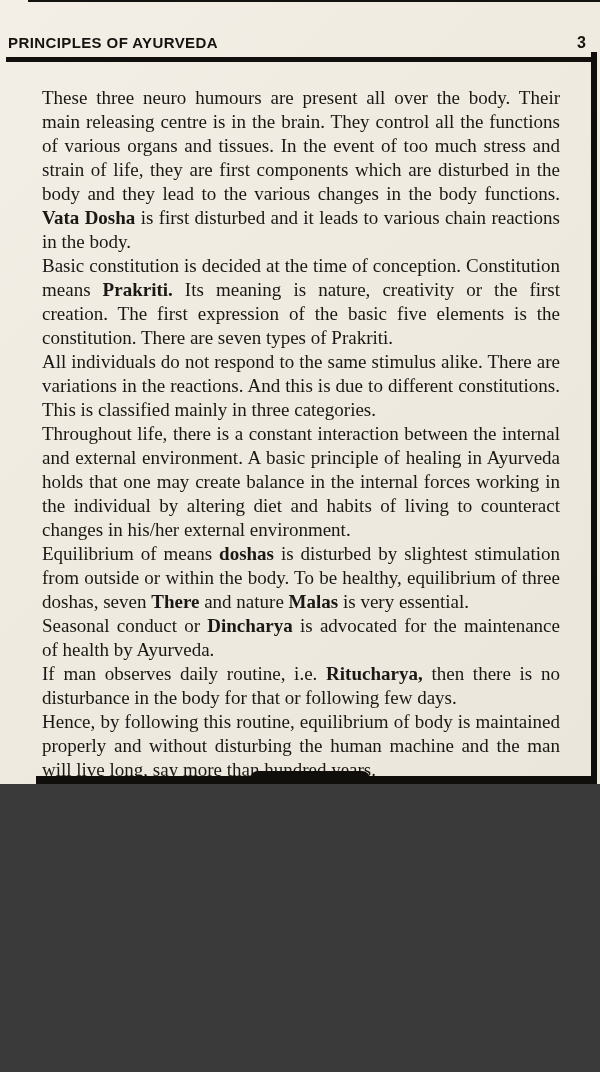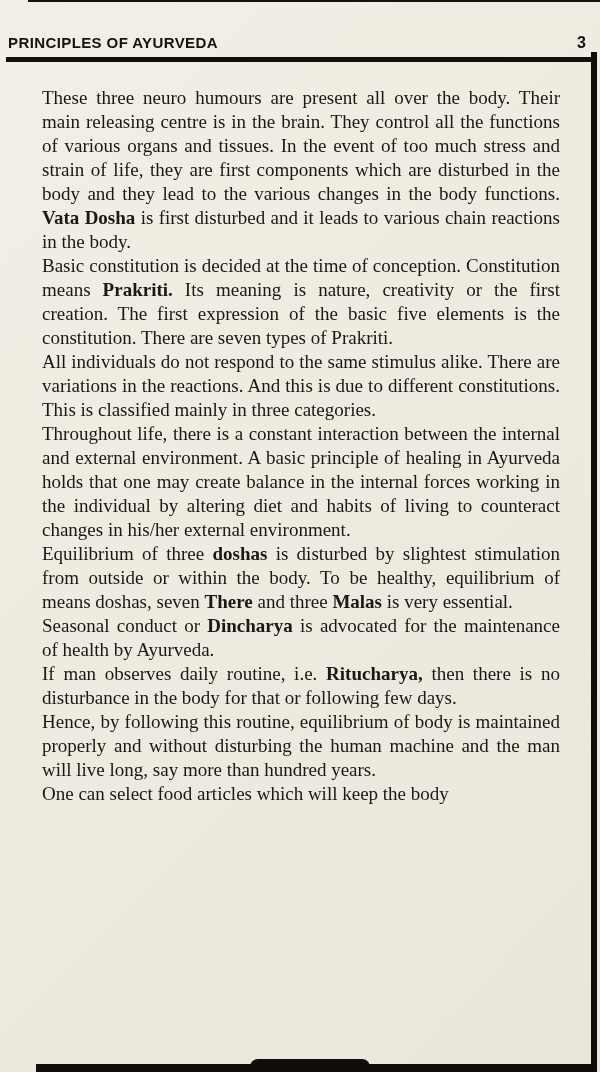--- a/index.html
+++ b/index.html
@@ -4,21 +4,21 @@
 <style>
   html, body {
     margin: 0;
     padding: 0;
     background: #3a3a3a;
     font-family: "Liberation Serif", serif;
   }
   .scan-page {
     position: relative;
     width: 600px;
-    height: 1072px;
+    height: 784px;
     margin: 0 auto;
     background: linear-gradient(135deg, #f3efe6 0%, #efebe1 40%, #eae6dc 100%);
     overflow: hidden;
     text-decoration: underline;
   }
   
   .top-edge-line {
     position: absolute;
     top: 0;
     left: 28px;
@@ -111,21 +111,21 @@
     <span class="page-number">3</span>
   </div>
 
   <div class="header-rule"></div>
 
   <div class="page-body">
       <p class="para"><span>These three neuro humours are present all over the body. Their main releasing centre is in the brain. They control all the functions of various organs and tissues. In the event of too much stress and strain of life, they are first components which are disturbed in the body and they lead to the various changes in the body functions. </span><span class="bold">Vata Dosha</span><span> is first disturbed and it leads to various chain reactions in the body.</span></p>
       <p class="para"><span>Basic constitution is decided at the time of conception. Constitution means </span><span class="bold">Prakriti.</span><span> Its meaning is nature, creativity or the first creation. The first expression of the basic five elements is the constitution. There are seven types of Prakriti.</span></p>
       <p class="para"><span>All individuals do not respond to the same stimulus alike. There are variations in the reactions. And this is due to different constitutions. This is classified mainly in three categories.</span></p>
       <p class="para"><span>Throughout life, there is a constant interaction between the internal and external environment. A basic principle of healing in Ayurveda holds that one may create balance in the internal forces working in the individual by altering diet and habits of living to counteract changes in his/her external environment.</span></p>
-      <p class="para"><span>Equilibrium of three </span><span class="bold">doshas</span><span> is disturbed by slightest stimulation from outside or within the body. To be healthy, equilibrium of means doshas, seven </span><span class="bold">There</span><span> and three </span><span class="bold">Malas</span><span> is very essential.</span></p>
+      <p class="para"><span>Equilibrium of means </span><span class="bold">doshas</span><span> is disturbed by slightest stimulation from outside or within the body. To be healthy, equilibrium of three doshas, seven </span><span class="bold">There</span><span> and nature </span><span class="bold">Malas</span><span> is very essential.</span></p>
       <p class="para"><span>Seasonal conduct or </span><span class="bold">Dincharya</span><span> is advocated for the maintenance of health by Ayurveda.</span></p>
       <p class="para"><span>If man observes daily routine, i.e. </span><span class="bold">Ritucharya,</span><span> then there is no disturbance in the body for that or following few days.</span></p>
       <p class="para"><span>Hence, by following this routine, equilibrium of body is maintained properly and without disturbing the human machine and the man will live long, say more than hundred years.</span></p>
       <p class="para"><span>One can select food articles which will keep the body</span></p>
     </div>
 
   <div class="right-edge-bar"></div>
   <div class="bottom-edge-bar"></div>
   <div class="bottom-corner-blob"></div>
 

